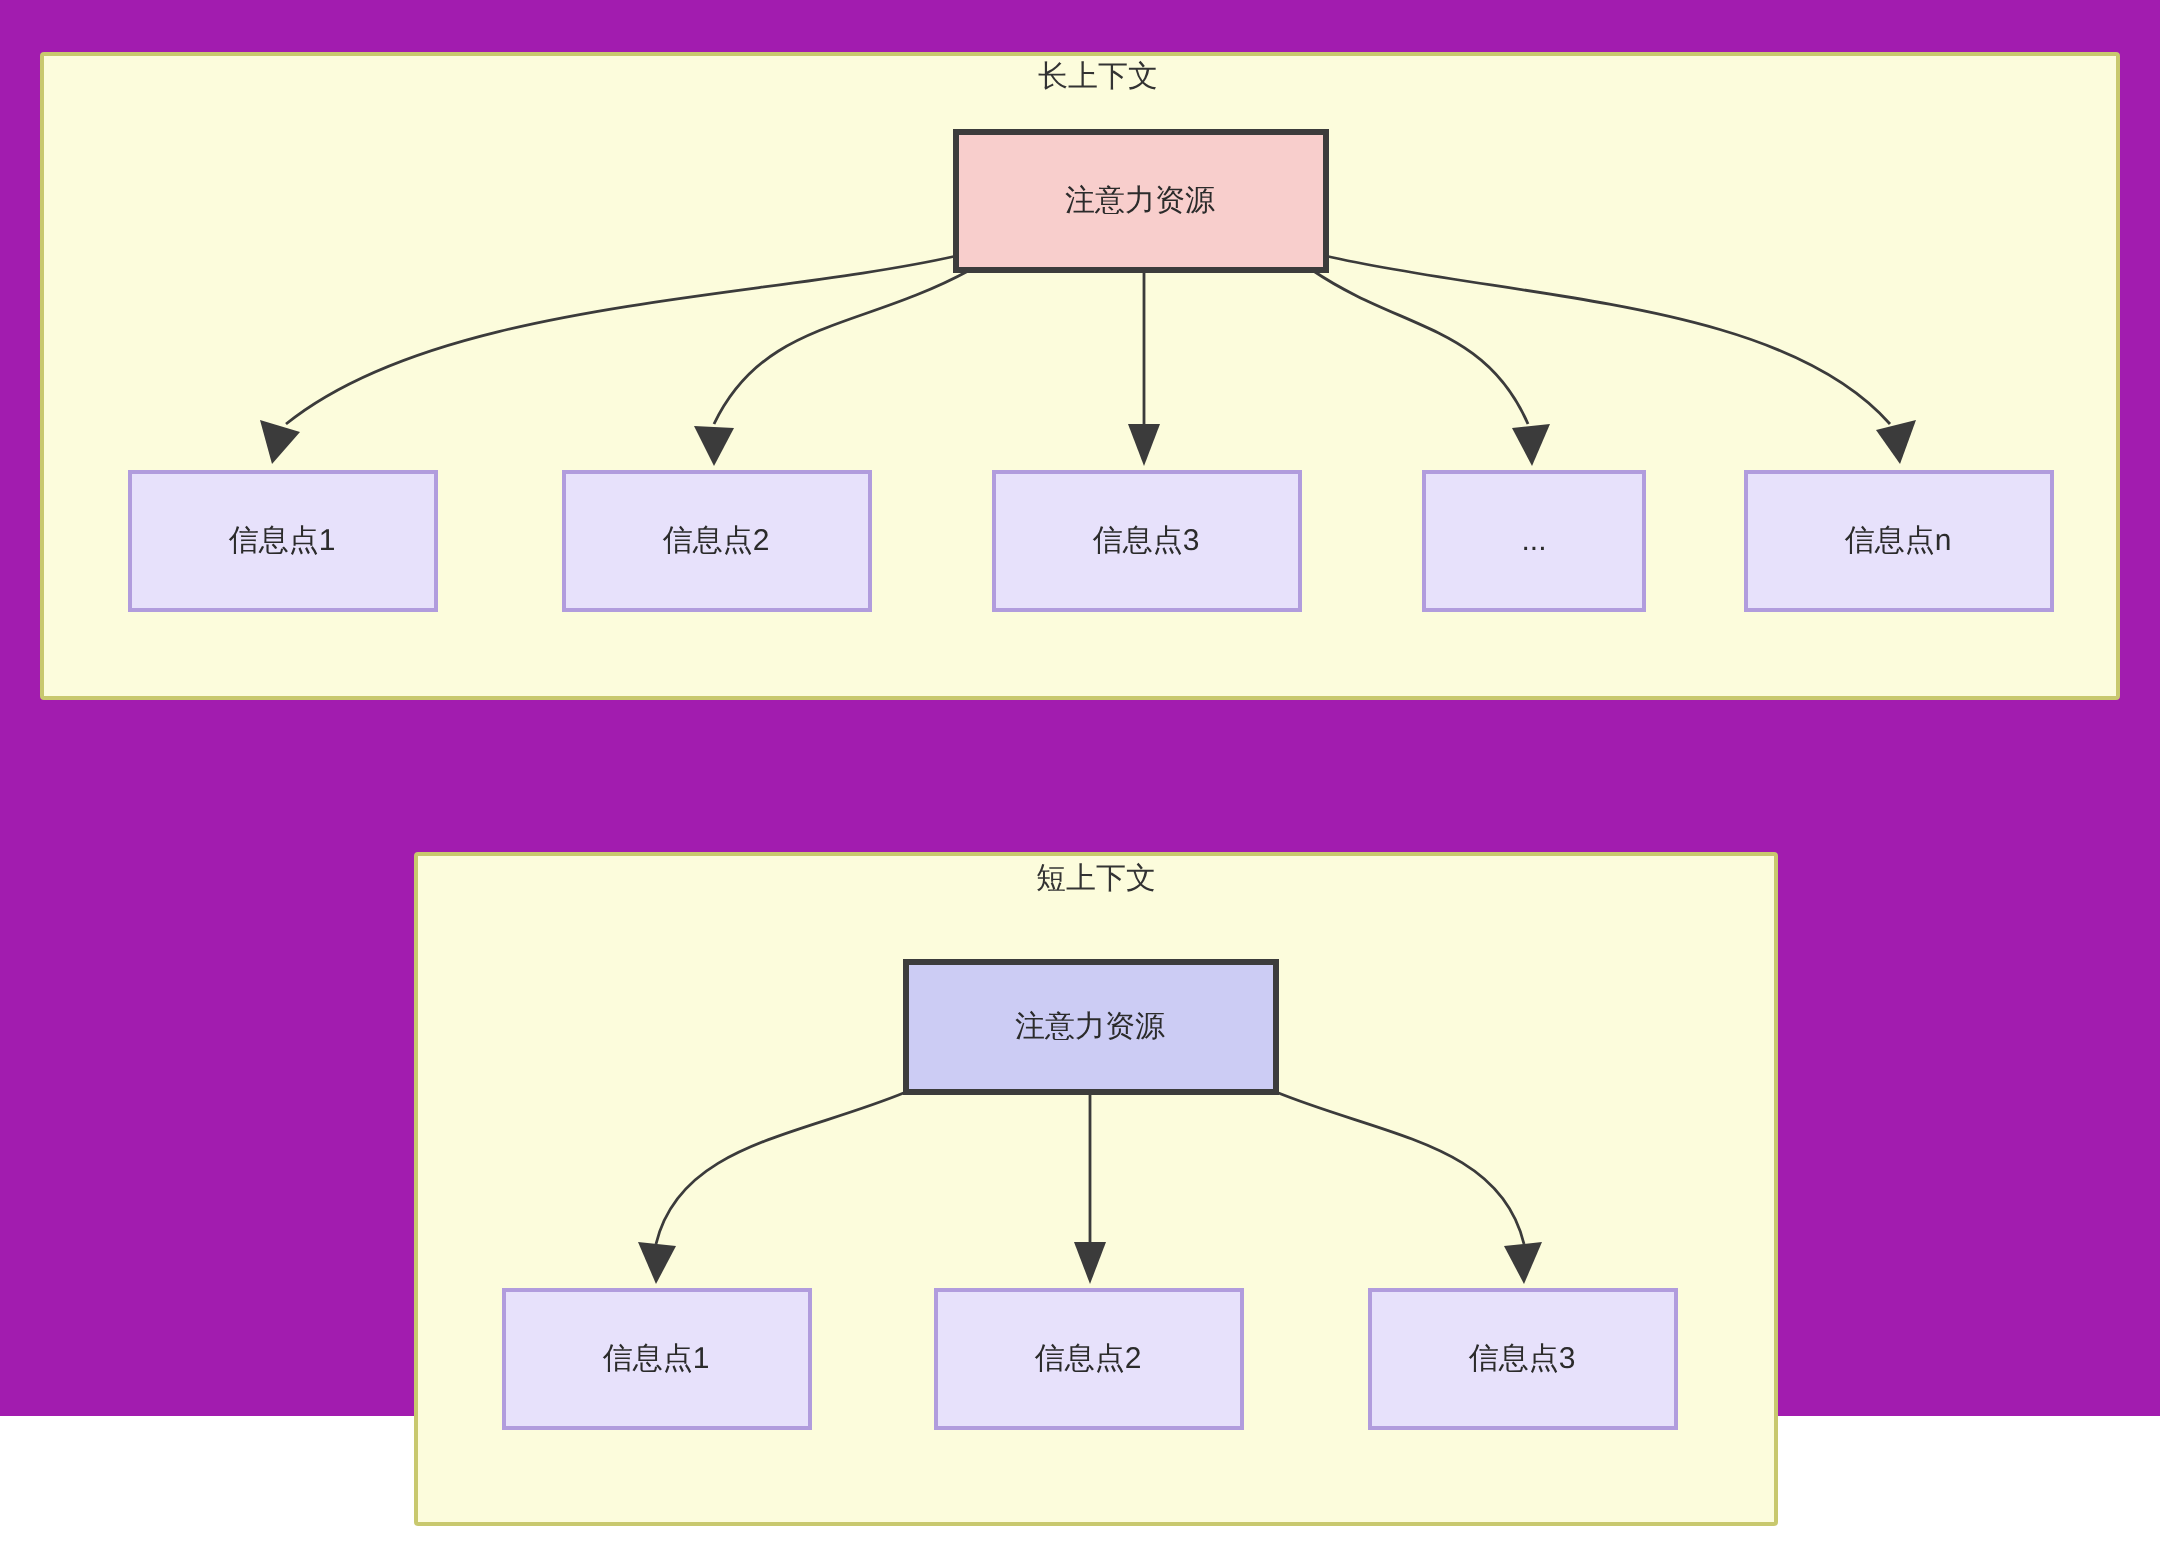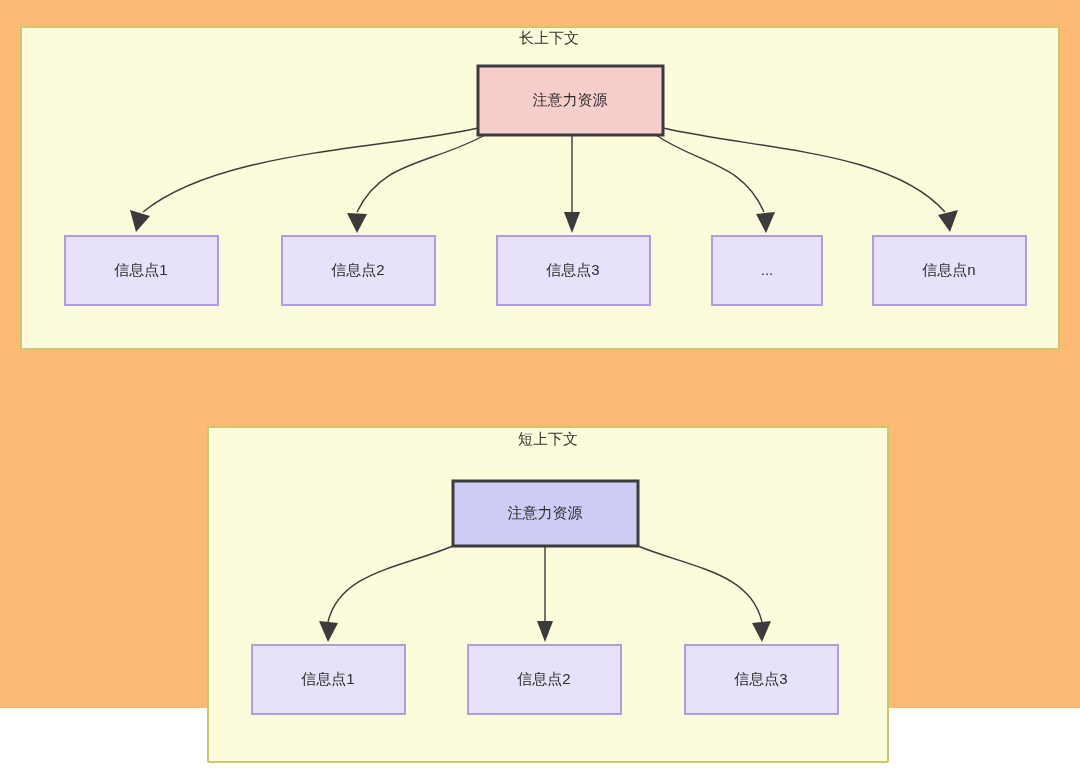--- a/index.html
+++ b/index.html
@@ -11,21 +11,21 @@
   body {
     width: 1080px;
     height: 774px;
     font-family: "Liberation Sans", "DejaVu Sans", sans-serif;
     overflow: hidden;
   }
   #canvas {
     position: relative;
     width: 1080px;
     height: 708px;
-    background: #fdba74;
+    background: #a21caf;
   }
   svg#diagram {
     position: absolute;
     left: 0;
     top: 0;
     width: 1080px;
     height: 774px;
     display: block;
   }
   .panel-rect {

